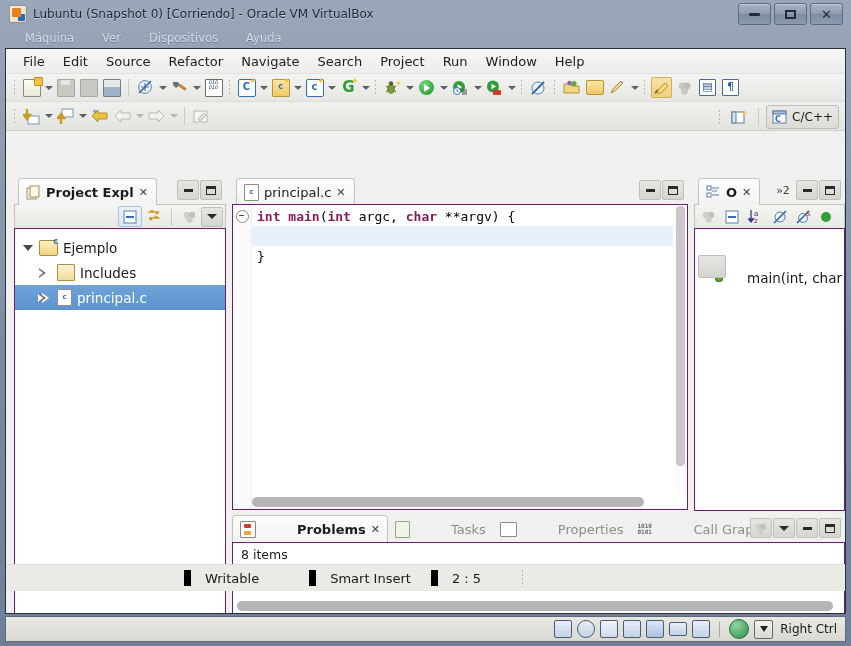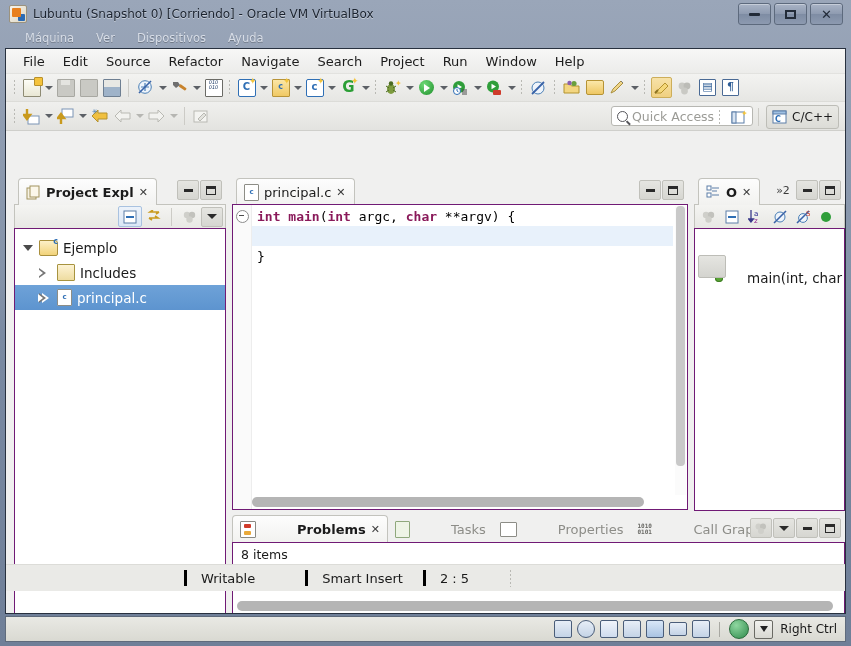--- a/index.html
+++ b/index.html
@@ -45,21 +45,21 @@
     color:#27303d;font-size:11px;font-weight:bold;
     box-shadow:inset 0 1px 0 rgba(255,255,255,.35);
   }
   .gl-min{width:11px;height:3px;background:#222b38;border-radius:1px;}
   .gl-max{width:11px;height:9px;border:2px solid #222b38;box-sizing:border-box;}
   .gl-close{font-family:"DejaVu Sans",sans-serif;font-size:13px;line-height:1;color:#222b38;}
 
   
   .vbox-menu{
     position:absolute;left:4px;top:28px;width:843px;height:20px;
-    display:flex;align-items:center;gap:0;padding-left:10px;box-sizing:border-box;
+    display:flex;align-items:center;gap:6px;padding-left:10px;box-sizing:border-box;
   }
   .vbox-menu span{
     color:#d7dde7;font-size:11.5px;padding:0 11px;text-shadow:0 1px 0 rgba(0,0,0,.25);
   }
 
   
   .guest{
     position:absolute;left:5px;top:48px;width:841px;height:566px;
     background:#f0f0ef;overflow:hidden;
     border:1px solid #28313f;box-sizing:border-box;
@@ -243,21 +243,21 @@
   .ic-task{width:13px;height:15px;background:#eef4e6;border:1px solid #8fa87c;border-radius:1px;}
   .ic-cons{width:15px;height:13px;background:#e9eef5;border:1px solid #5d7ea8;border-radius:1px;}
   .ic-props{width:15px;height:13px;background:#fff;border:1px solid #8c8c86;border-radius:1px;}
   .ic-cg{font:bold 6px "DejaVu Sans Mono",monospace;color:#6a6a66;line-height:6px;width:15px;}
 
   
   .ecl-status{
     position:absolute;left:0;bottom:22px;width:839px;height:26px;
     background:#eaeae7;display:flex;align-items:center;border-top:1px solid #dcdcd8;
   }
-  .st-cell{font-size:13px;color:#1a1a1a;padding:0 14px;border-left:3px solid #000000;height:16px;
+  .st-cell{font-size:13px;color:#1a1a1a;padding:0 14px;border-left:7px solid #000000;height:16px;
     display:flex;align-items:center;}
   .st-dots{width:4px;height:18px;margin-left:26px;
     background-image:radial-gradient(#b9b9b4 40%,transparent 41%);background-size:3px 4px;}
 
   
   .vbox-bottom{
     position:absolute;left:5px;bottom:4px;width:841px;height:26px;
     background:linear-gradient(to bottom,#e9e9e4,#d9d9d2);
     border:1px solid #5f6b7c;box-sizing:border-box;
     display:flex;align-items:center;justify-content:flex-end;padding-right:8px;gap:5px;
@@ -480,24 +480,20 @@
       </div>
       <div class="arrw dim"></div>
       <div class="sep"></div>
       <div class="tbi">
         <svg width="17" height="15" viewBox="0 0 17 15">
           <rect x="1" y="2" width="13" height="11" fill="#f4f4f1" stroke="#b9b9b3"></rect>
           <path d="M5 10 l6-6 l2 2 l-6 6z" fill="#e3e3de" stroke="#b9b9b3"></path>
         </svg>
       </div>
 
-      <div class="qa">
-        <span class="qa-mag"></span>
-        <span class="qa-ph">Quick Access</span>
-      </div>
       <div class="persp">
         <div class="grip"></div>
         <div class="persp-btn">
           <svg width="17" height="15" viewBox="0 0 17 15">
             <rect x="1" y="2" width="12" height="11" fill="#fff" stroke="#5d7ea8"></rect>
             <rect x="1" y="2" width="4" height="11" fill="#d8e4f2" stroke="#5d7ea8"></rect>
             <text x="10" y="6" font-size="8" fill="#f3c43c">✦</text>
           </svg>
         </div>
         <div class="sep"></div>

